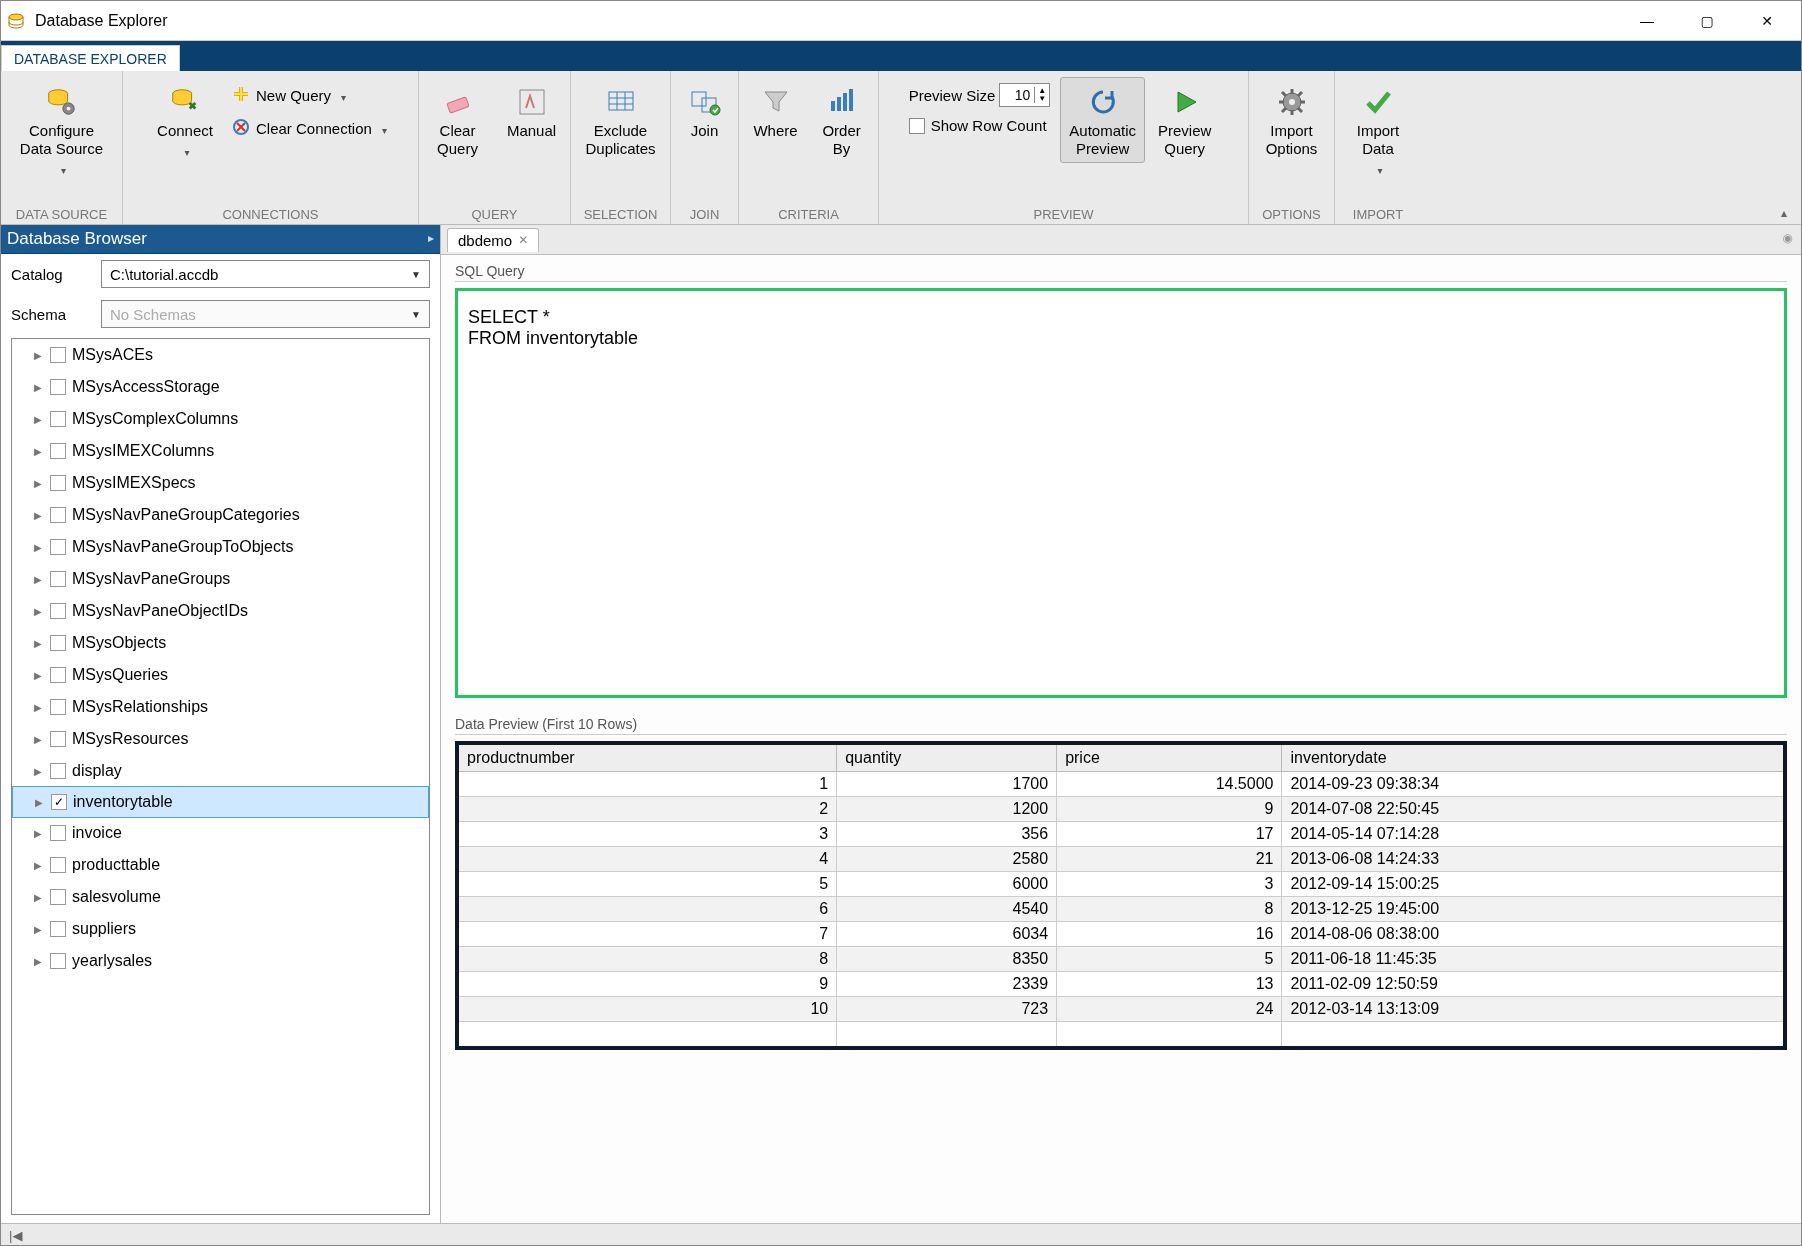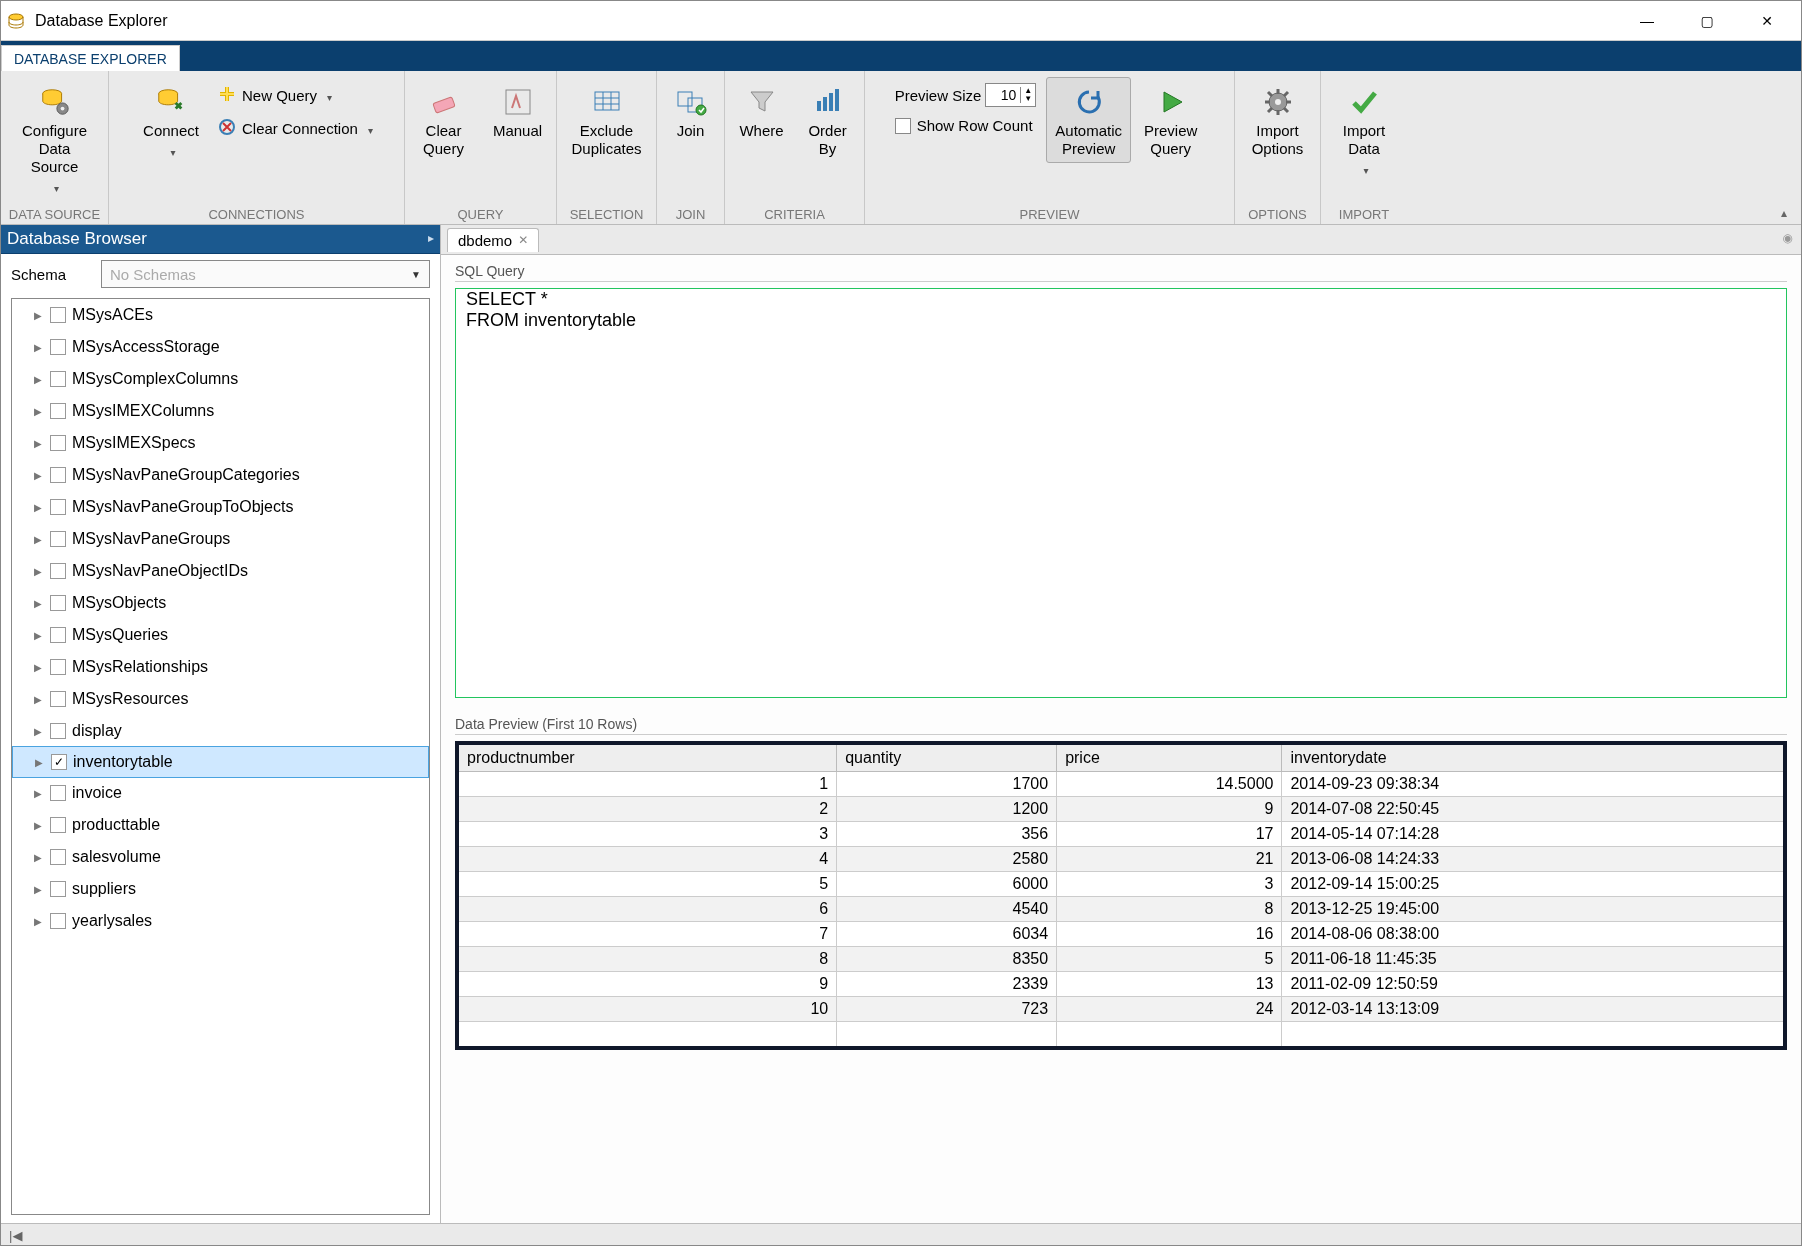--- a/index.html
+++ b/index.html
@@ -226,24 +226,24 @@
     overflow:auto;
     background:#fdfdfd;
   }
   .section-label {
     font-size:14px; color:#555;
     border-bottom:1px solid #ccc;
     padding-bottom:2px;
     margin-bottom:6px;
   }
   .sql-box {
-    border:1px solid #22c55e;
+    border:3px solid #22c55e;
     background:#fff;
     height:410px;
-    padding:0 10px;
+    padding:16px 10px;
     font-size:18px;
     font-family: Arial, sans-serif;
     white-space:pre;
     margin-bottom:18px;
   }
   .preview-table {
     width:100%;
     border:4px solid #0f172a;
     border-collapse:collapse;
     background:#fff;
@@ -310,21 +310,21 @@
     <div class="win-btn">✕</div>
   </div>
 </div>
 
 <div class="tabstrip">
   <div class="tab">DATABASE EXPLORER</div>
 </div>
 
 <div class="ribbon">
 
-  <div class="ribbon-group" style="width:108px">
+  <div class="ribbon-group" style="width:122px">
     <div class="group-body">
       <div class="rbtn">
         <span class="ic">
           <svg width="34" height="34" viewBox="0 0 34 34">
               <ellipse cx="14" cy="8" rx="10" ry="4" fill="#ffcc33" stroke="#aa7700"></ellipse>
               <path d="M4 8v8c0 2.2 4.5 4 10 4s10-1.8 10-4V8" fill="#ffcc33" stroke="#aa7700"></path>
               <circle cx="25" cy="24" r="6" fill="#888" stroke="#555"></circle>
               <circle cx="25" cy="24" r="2" fill="#eee"></circle>
             </svg>
         </span>
@@ -535,20 +535,26 @@
   </div>
 
   <div class="ribbon-collapse">▴</div>
 </div>
 
 <div class="main">
 
   <div class="left-panel">
     <div class="panel-header">Database Browser</div>
     <div class="form-row">
+      <label>Catalog</label>
+      <div class="combo">
+          <span>C:\tutorial.accdb</span>
+        </div>
+    </div>
+    <div class="form-row">
       <label>Schema</label>
       <div class="combo disabled">
           <span>No Schemas</span>
         </div>
     </div>
     <div class="tree" id="tree">
         <div class="tree-item">
           <span class="caret">▶</span>
           <span class="chk"></span>
           <span>MSysACEs</span>

